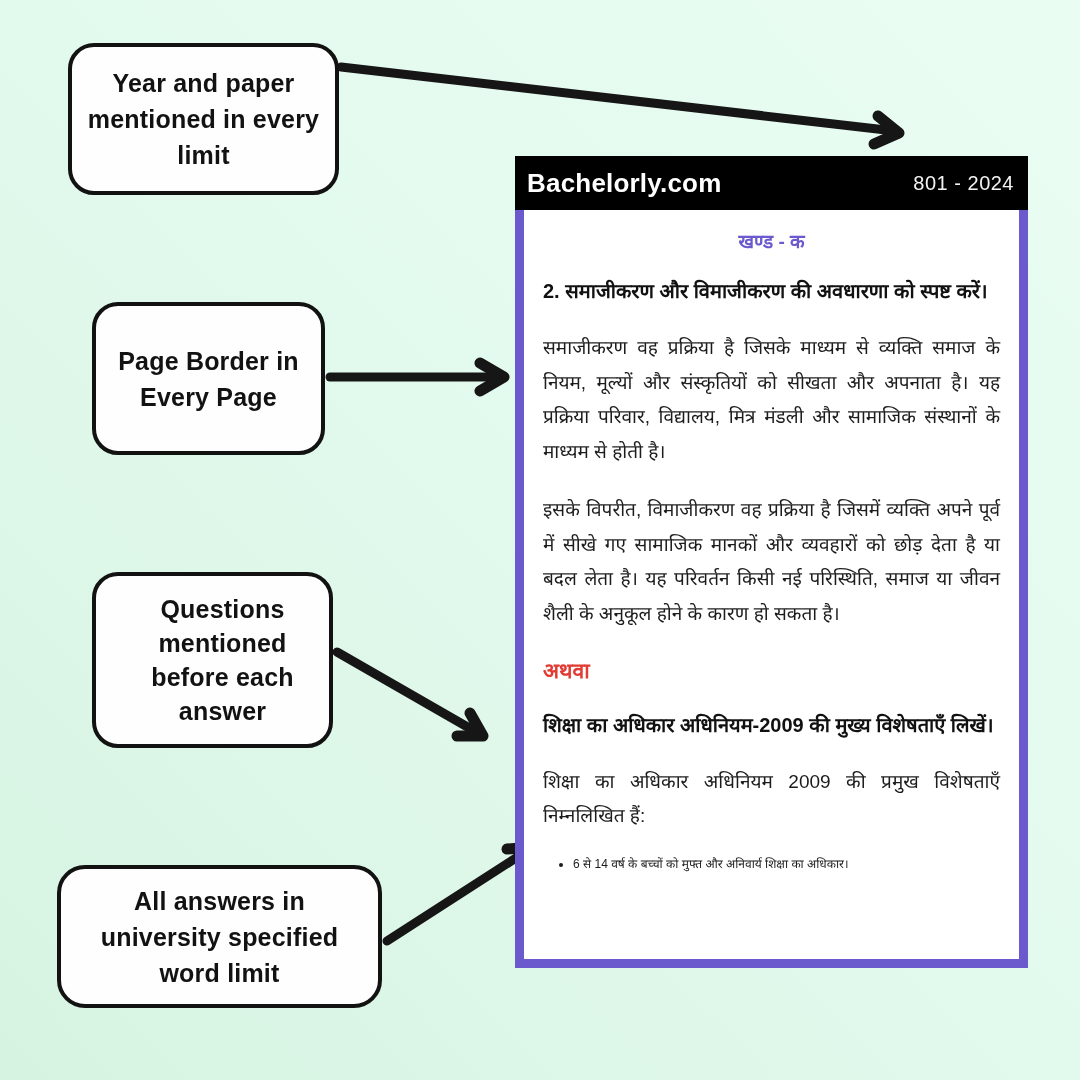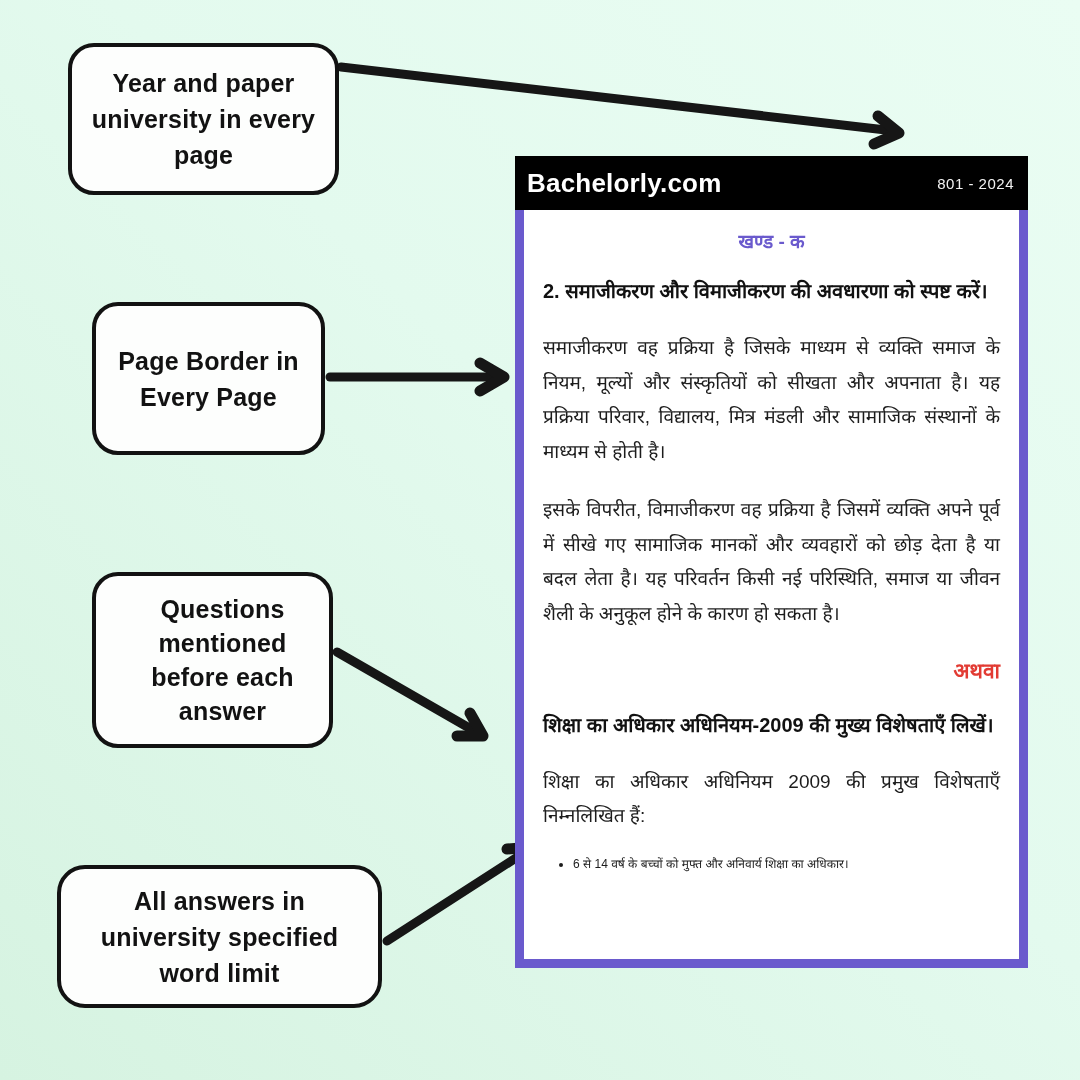--- a/index.html
+++ b/index.html
@@ -72,21 +72,21 @@
   }
   .brand {
     color: #ffffff;
     font-weight: 700;
     font-size: 26px;
     letter-spacing: 0.2px;
   }
   .paper-code {
     color: #f2f2f2;
     font-weight: 400;
-    font-size: 15px;
+    font-size: 20px;
     letter-spacing: 0.5px;
     text-align: center;
   }
   .page-body {
     flex: 1 1 auto;
     background: #ffffff;
     border: 9px solid #6a5acd;
     border-top: none;
     padding: 12px 19px 10px 19px;
     overflow: hidden;
@@ -107,21 +107,21 @@
     margin-bottom: 22px;
   }
   .para {
     color: #1c1c1c;
     font-size: 19px;
     line-height: 1.82;
     text-align: justify;
     margin-bottom: 24px;
   }
   .or-divider {
-    text-align: right;
+    text-align: left;
     color: #e23b33;
     font-weight: 700;
     font-size: 21px;
     margin: 2px 0 24px 0;
   }
   .answer-intro { margin-bottom: 20px; }
   .bullet-list {
     list-style: disc;
     padding-left: 30px;
     margin: 0;
@@ -151,21 +151,21 @@
       <path class="arrow-shaft" d="M337,652 L471,729"></path>
       <path class="arrow-head" d="M457,736 L483,736 L470,713"></path>
     </g>
     <g>
       <path class="arrow-shaft" d="M387,941 L522,854"></path>
       <path class="arrow-head" d="M521,870 L533,847 L507,849"></path>
     </g>
   </svg>
 
   <div class="callout callout-1">
-    <span>Year and paper university in every page</span>
+    <span>Year and paper mentioned in every limit</span>
   </div>
   <div class="callout callout-2">
     <span>Page Border in Every Page</span>
   </div>
   <div class="callout callout-3">
     <span>Questions mentioned before each answer</span>
   </div>
   <div class="callout callout-4">
     <span>All answers in university specified word limit</span>
   </div>

